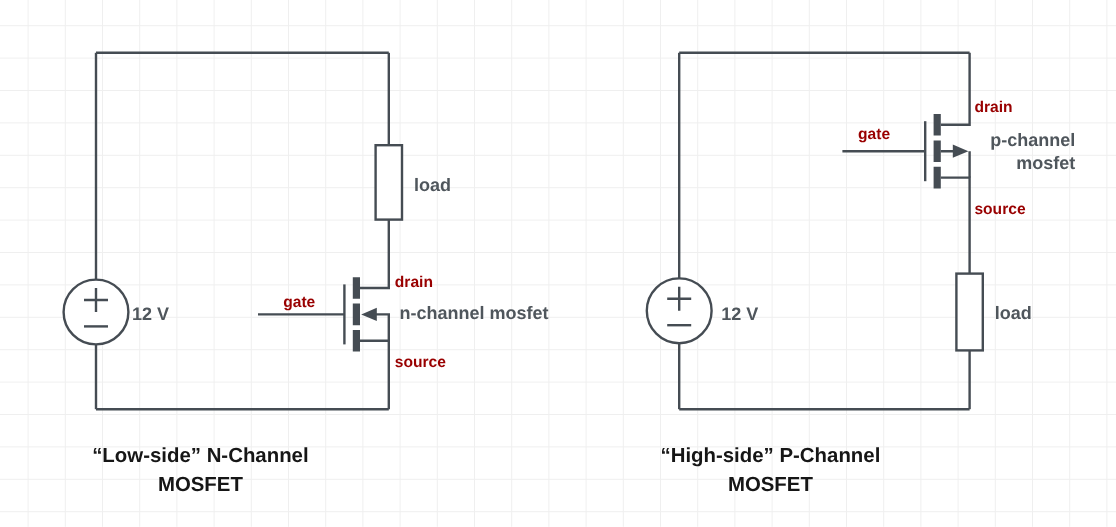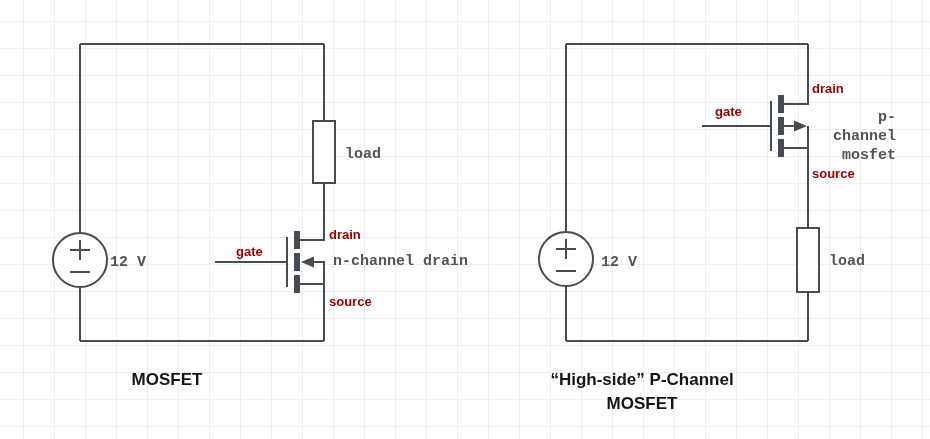--- a/index.html
+++ b/index.html
@@ -15,21 +15,21 @@
     background-color:#ffffff;
     background-image:
       linear-gradient(to right, #efefef 1px, transparent 1px),
       linear-gradient(to bottom, #efefef 1px, transparent 1px);
     background-size:31px 27px;
     background-position:23px 21px;
   }
   svg.wires{position:absolute;left:0;top:0;}
   .lbl{position:absolute;white-space:nowrap;text-align:right;}
   .lbl-red{color:#990000;font-weight:bold;font-size:13px;line-height:15px;}
-  .lbl-gray{color:#4f565c;font-weight:bold;font-size:15px;line-height:18px;font-family:Liberation Mono, monospace;}
+  .lbl-gray{color:#4f565c;font-weight:bold;font-size:15px;line-height:18px;}
   .device-wrap{white-space:normal;line-height:19px;}
   .caption{
     position:absolute;width:220px;text-align:center;
     color:#161616;font-weight:bold;font-size:17px;line-height:24px;
   }
 </style>
 </head>
 <body>
 
 <div class="canvas">
@@ -88,23 +88,24 @@
 
       <rect x="797" y="228" width="22" height="64" fill="#ffffff"></rect>
       <path d="M808 292 V341"></path>
     </g>
   </svg>
 
   <div class="lbl lbl-gray" style="left:110px;top:254px;">12 V</div>
   <div class="lbl lbl-gray" style="left:345px;top:146px;">load</div>
   <div class="lbl lbl-red" style="left:236px;top:244px;">gate</div>
   <div class="lbl lbl-red" style="left:329px;top:227px;">drain</div>
-  <div class="lbl lbl-gray" style="left:333px;top:253px;">n-channel drain</div>
+  <div class="lbl lbl-gray" style="left:333px;top:253px;">n-channel mosfet</div>
   <div class="lbl lbl-red" style="left:329px;top:294px;">source</div>
   <div class="caption" style="left:57px;top:368px;">
+    <div>“Low-side” N-Channel</div>
     <div>MOSFET</div>
   </div>
 
   <div class="lbl lbl-gray" style="left:601px;top:254px;">12 V</div>
   <div class="lbl lbl-gray" style="left:829px;top:253px;">load</div>
   <div class="lbl lbl-red" style="left:715px;top:104px;">gate</div>
   <div class="lbl lbl-red" style="left:812px;top:81px;">drain</div>
   <div class="lbl lbl-gray device-wrap" style="left:816px;top:108px;width:80px;">p-channel mosfet</div>
   <div class="lbl lbl-red" style="left:812px;top:166px;">source</div>
   <div class="caption" style="left:532px;top:368px;">

